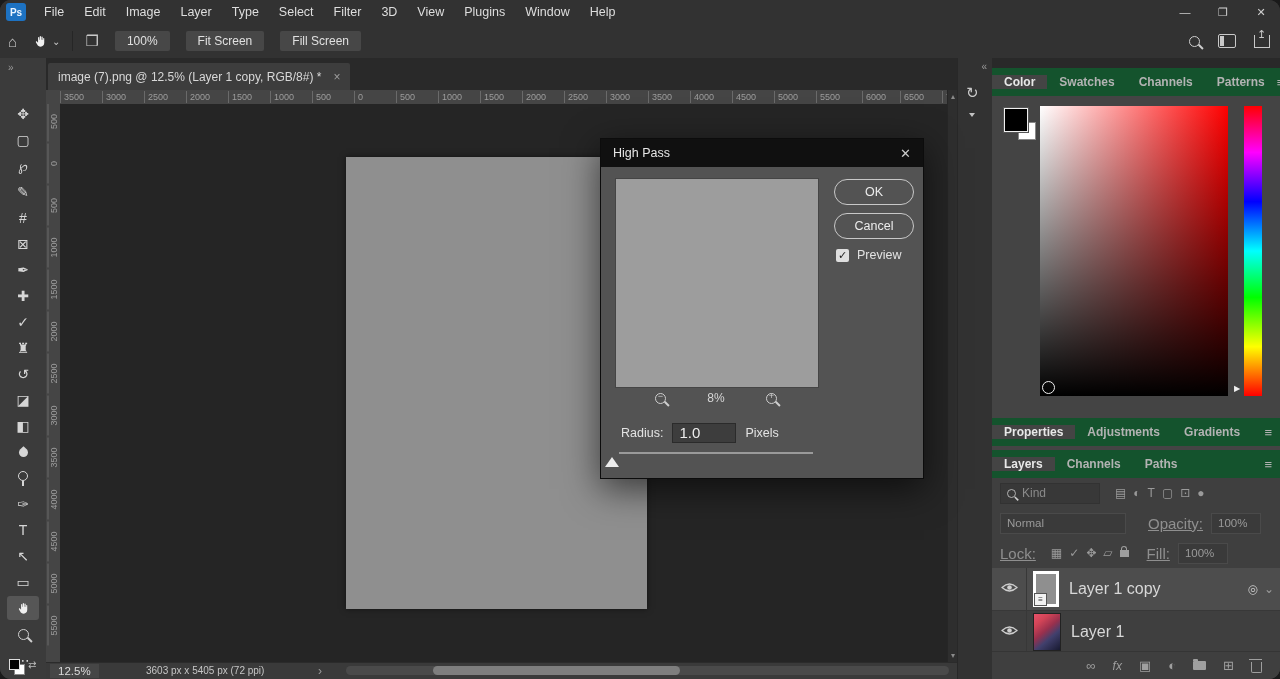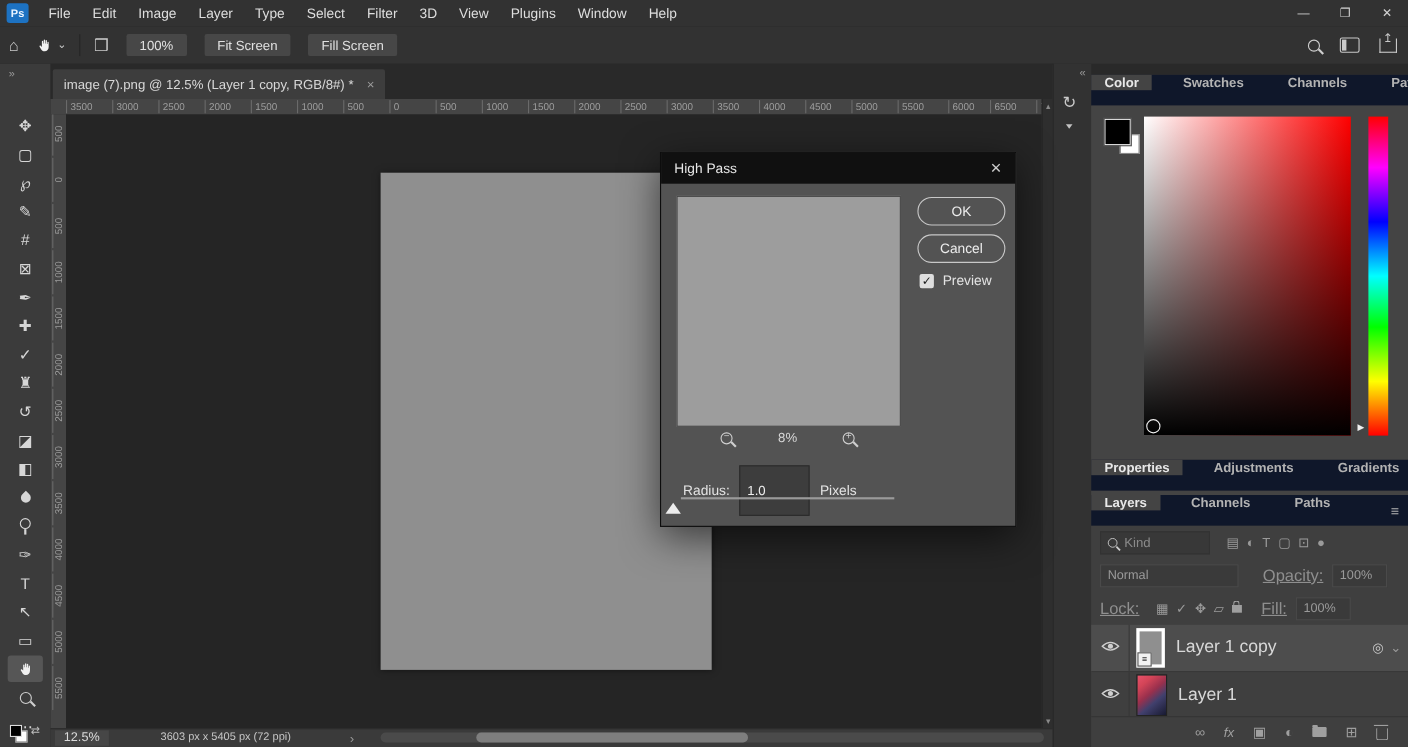--- a/index.html
+++ b/index.html
@@ -1,18 +1,18 @@
 <!DOCTYPE html>
 <html><head>
 <meta charset="utf-8">
 <style>
   html,body{margin:0;padding:0;background:#1a1a1a;}
   .app{position:relative;width:1280px;height:679px;overflow:hidden;
        font-family:"Liberation Sans","DejaVu Sans",sans-serif;color:#d9d9d9;
-       background:#323232;font-size:12px;-webkit-font-smoothing:antialiased;}
+       background:#323232;font-size:12px;border-radius:11px;-webkit-font-smoothing:antialiased;}
   .glyph{color:#d4d4d4;}
 
   
   .menubar{position:absolute;left:0;top:0;width:1280px;height:24px;background:#323232;
            display:flex;align-items:center;border-bottom:1px solid #262626;}
   .ps-logo{width:20px;height:18px;margin:0 8px 0 6px;border-radius:3px;background:#1d72c2;
            color:#eaf4ff;font-size:10px;font-weight:bold;display:flex;align-items:center;justify-content:center;}
   .menus{display:flex;gap:0;}
   .menu-item{padding:0 10px;font-size:12.5px;color:#dedede;line-height:24px;cursor:default;}
   .win-controls{margin-left:auto;display:flex;}
@@ -73,21 +73,21 @@
 
   
   .dockstrip{position:absolute;left:957px;top:58px;width:35px;bottom:0;background:#323232;border-left:1px solid #282828;}
   .ds-collapse{position:absolute;top:3px;right:6px;font-size:10px;color:#9a9a9a;}
   .ds-icon{position:absolute;left:8px;font-size:15px;color:#c9c9c9;}
   .i-bubble{width:15px;height:11px;background:#c3c3c3;border-radius:2px;position:relative;}
   .i-bubble::after{content:"";position:absolute;bottom:-4px;left:3px;border:3px solid transparent;border-top:4px solid #c3c3c3;}
 
   
   .panels{position:absolute;left:992px;top:58px;width:288px;bottom:0;background:#3f3f3f;}
-  .ptabs{position:relative;height:28px;background:#0f172a;display:flex;align-items:flex-start;gap:16px;}
+  .ptabs{position:relative;height:28px;background:#14532d;display:flex;align-items:center;}
   .ptab{padding:0 12px;display:flex;align-items:center;font-size:12px;color:#b3b3b3;font-weight:bold;}
   .ptab.active{background:#444444;color:#e8e8e8;}
   .hamburger{margin-left:auto;margin-right:8px;align-self:center;color:#b3b3b3;font-size:13px;}
   .panel-gap{height:10px;background:#292929;}
 
   .color-body{position:relative;height:322px;background:#444444;}
   .cb-fg{position:absolute;left:12px;top:12px;width:22px;height:22px;background:#000;border:1px solid #f0f0f0;outline:1px solid #555;z-index:2;}
   .cb-bg{position:absolute;left:26px;top:26px;width:16px;height:16px;background:#fff;border:1px solid #888;z-index:1;}
   .color-field{position:absolute;left:48px;top:10px;width:188px;height:290px;
       background:linear-gradient(to bottom,rgba(0,0,0,0),#000),linear-gradient(to right,#ffffff,#ff0000);}
@@ -142,22 +142,22 @@
   .dlg-close{margin-left:auto;color:#cdcdcd;font-size:13px;}
   .dlg-preview{position:absolute;left:14px;top:39px;width:202px;height:208px;background:#9d9d9d;border:1px solid #454545;}
   .dlg-btn{position:absolute;left:233px;width:78px;height:24px;border:1px solid #c8c8c8;border-radius:13px;
            display:flex;align-items:center;justify-content:center;font-size:12.5px;color:#ececec;background:transparent;}
   .dlg-check{position:absolute;left:235px;top:109px;display:flex;align-items:center;gap:8px;}
   .chk{width:13px;height:13px;background:#dedede;border-radius:2px;color:#1c1c1c;font-size:11px;font-weight:bold;
        display:flex;align-items:center;justify-content:center;}
   .dlg-zoomrow{position:absolute;left:14px;top:252px;width:202px;display:flex;align-items:center;justify-content:space-between;padding:0 40px;box-sizing:border-box;}
   .dlg-zoomval{font-size:12px;color:#d6d6d6;}
   .dlg-radius{position:absolute;left:20px;top:284px;display:flex;align-items:center;gap:9px;font-size:12.5px;color:#e3e3e3;}
-  .dlg-input{width:50px;height:18px;background:#3d3d3d;border:1px solid #2b2b2b;color:#ededed;font-size:12px;
-             padding:13px 6px;line-height:18px;}
+  .dlg-input{width:50px;height:18px;background:#3d3d3d;border:1px solid #2b2b2b;color:#ededed;font-size:15px;
+             padding:0 6px;line-height:18px;}
   .dlg-slider{position:absolute;left:18px;top:313px;width:194px;height:2px;background:#9a9a9a;}
   .dlg-thumb{position:absolute;left:4px;top:318px;width:0;height:0;border-left:7px solid transparent;border-right:7px solid transparent;border-bottom:10px solid #ececec;}
 </style>
 </head>
 <body>
 
 <div class="app">
 
   <header class="menubar">
     <div class="ps-logo">Ps</div>

